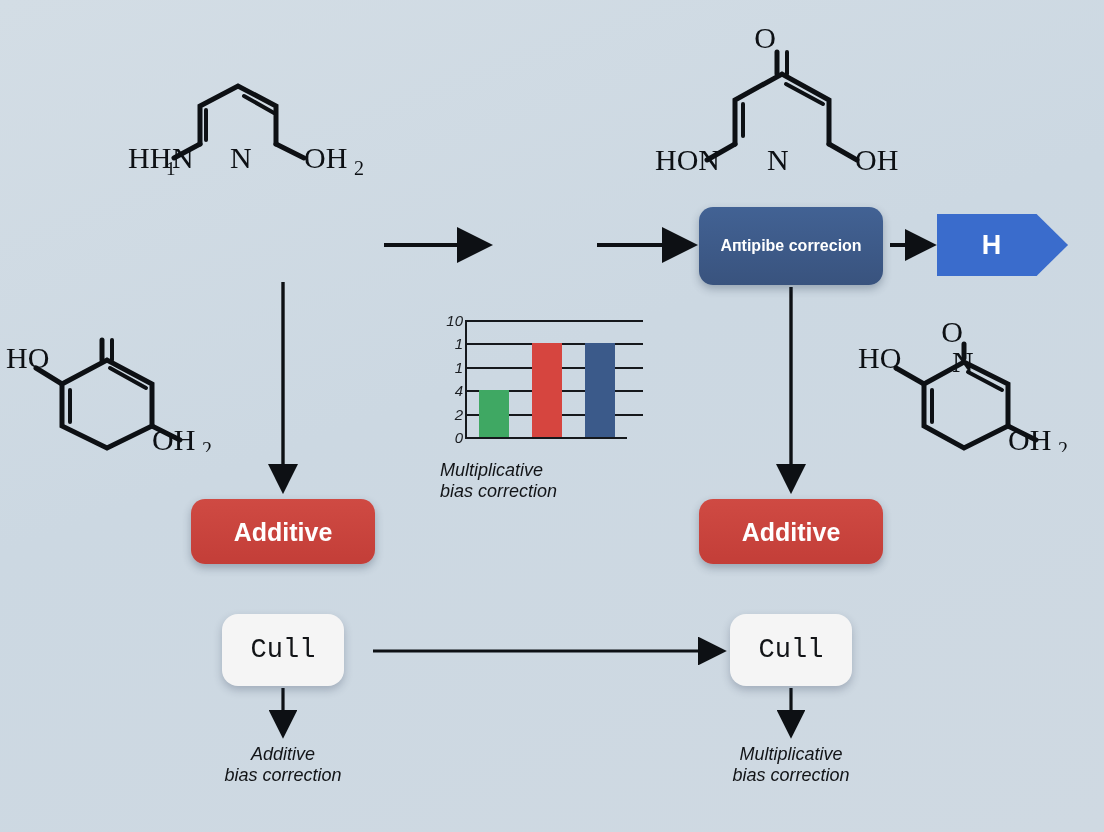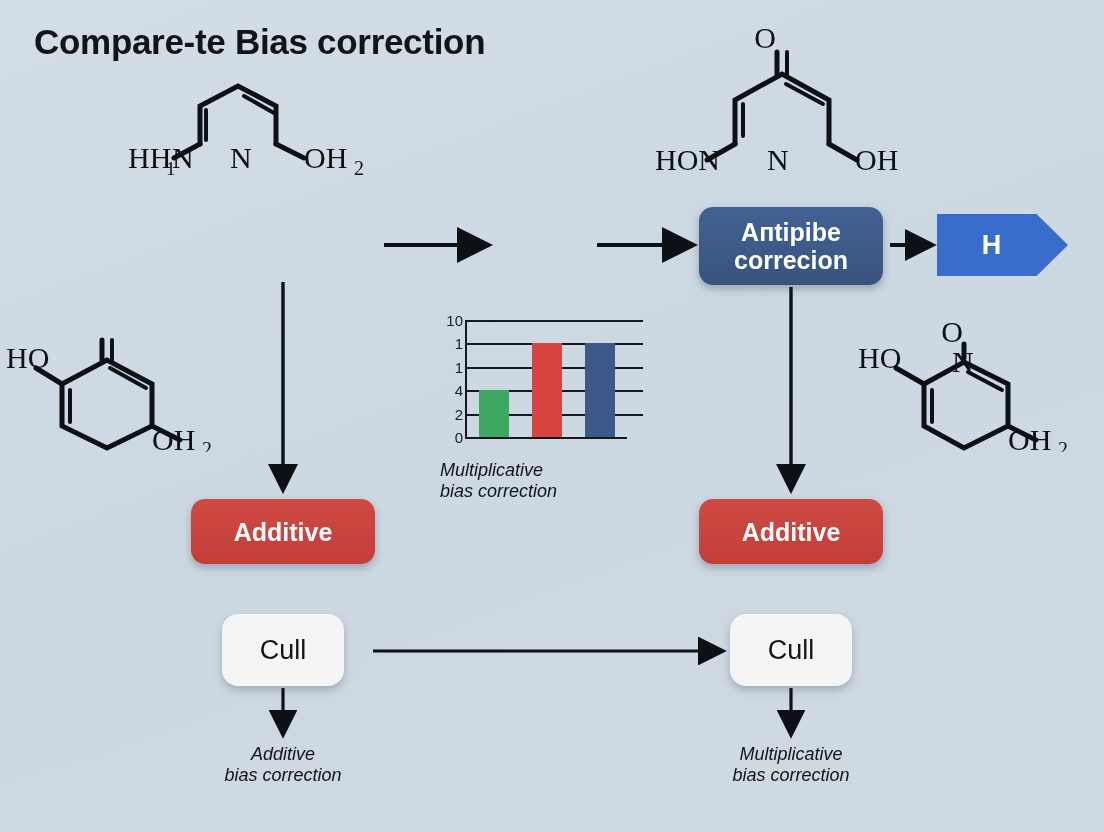--- a/index.html
+++ b/index.html
@@ -50,24 +50,25 @@
   .node-red {
     background: linear-gradient(180deg, #cf4a43 0%, #c33e38 100%);
   }
   .node-white {
     background: #f5f5f5;
     color: #121417;
     font-weight: 400;
     font-size: 27px;
     border-radius: 16px;
     box-shadow: 0 4px 9px rgba(30,45,70,0.25);
+    font-family: Liberation Mono, monospace;
   }
 
   #node-penfaige { left: 191px; top: 212px; width: 184px; height: 68px; }
-  #node-antipibe { left: 699px; top: 207px; width: 184px; height: 78px; font-size: 25px; padding: 0 6px; box-sizing: border-box;}
+  #node-antipibe { left: 699px; top: 207px; width: 184px; height: 78px; font-size: 16px; padding: 0 6px; box-sizing: border-box;}
   #node-additive-left { left: 191px; top: 499px; width: 184px; height: 65px; }
   #node-additive-right { left: 699px; top: 499px; width: 184px; height: 65px; }
   #node-cull-left { left: 222px; top: 614px; width: 122px; height: 72px; }
   #node-cull-right { left: 730px; top: 614px; width: 122px; height: 72px; }
 
   
   #node-ok {
     left: 502px; top: 205px;
     width: 80px; height: 80px;
     border-radius: 50%;
@@ -108,21 +109,21 @@
   }
   #caption-chart  { left: 440px; top: 460px; width: 230px; text-align: left; }
   #caption-bottom-left  { left: 153px; top: 744px; width: 260px; }
   #caption-bottom-right { left: 661px; top: 744px; width: 260px; }
 
   
   #chart-wrap { left: 437px; top: 312px; width: 200px; height: 135px; }
   .chart-ylabels {
     position: absolute;
     left: 0; top: 0;
-    width: 26px; height: 135px;
+    width: 26px; height: 135px; font-style: italic;
   }
   .chart-ylabels span {
     position: absolute;
     right: 0;
     font-size: 15px;
     color: #1a1d21;
     transform: translateY(-50%);
     line-height: 1;
   }
   .chart-plot {
@@ -145,21 +146,20 @@
   }
 
   
   #connectors { left: 0; top: 0; width: 1104px; height: 832px; }
 </style>
 </head>
 <body>
 
 <div id="canvas">
 
-  <div class="abs" id="title">Compare-te Bias correction</div>
 
   <svg class="abs" id="connectors" viewBox="0 0 1104 832" xmlns="http://www.w3.org/2000/svg">
     <defs>
       <marker id="ah" markerWidth="9" markerHeight="9" refX="7.5" refY="4.5" orient="auto">
         <path d="M0,0 L9,4.5 L0,9 z" fill="#0d1014"></path>
       </marker>
       <marker id="ahb" markerWidth="8" markerHeight="8" refX="6.8" refY="4" orient="auto">
         <path d="M0,0 L8,4 L0,8 z" fill="#0d1014"></path>
       </marker>
     </defs>

